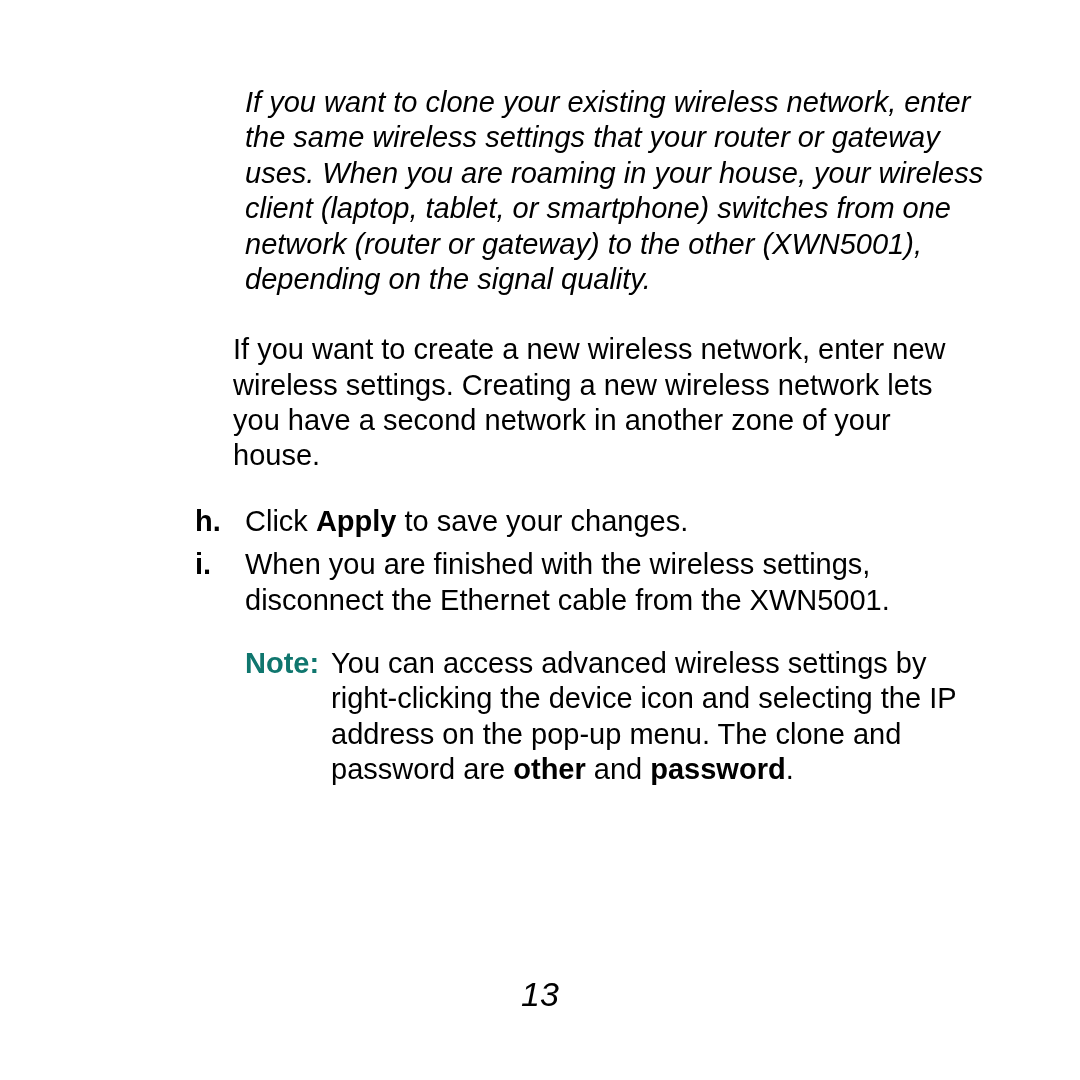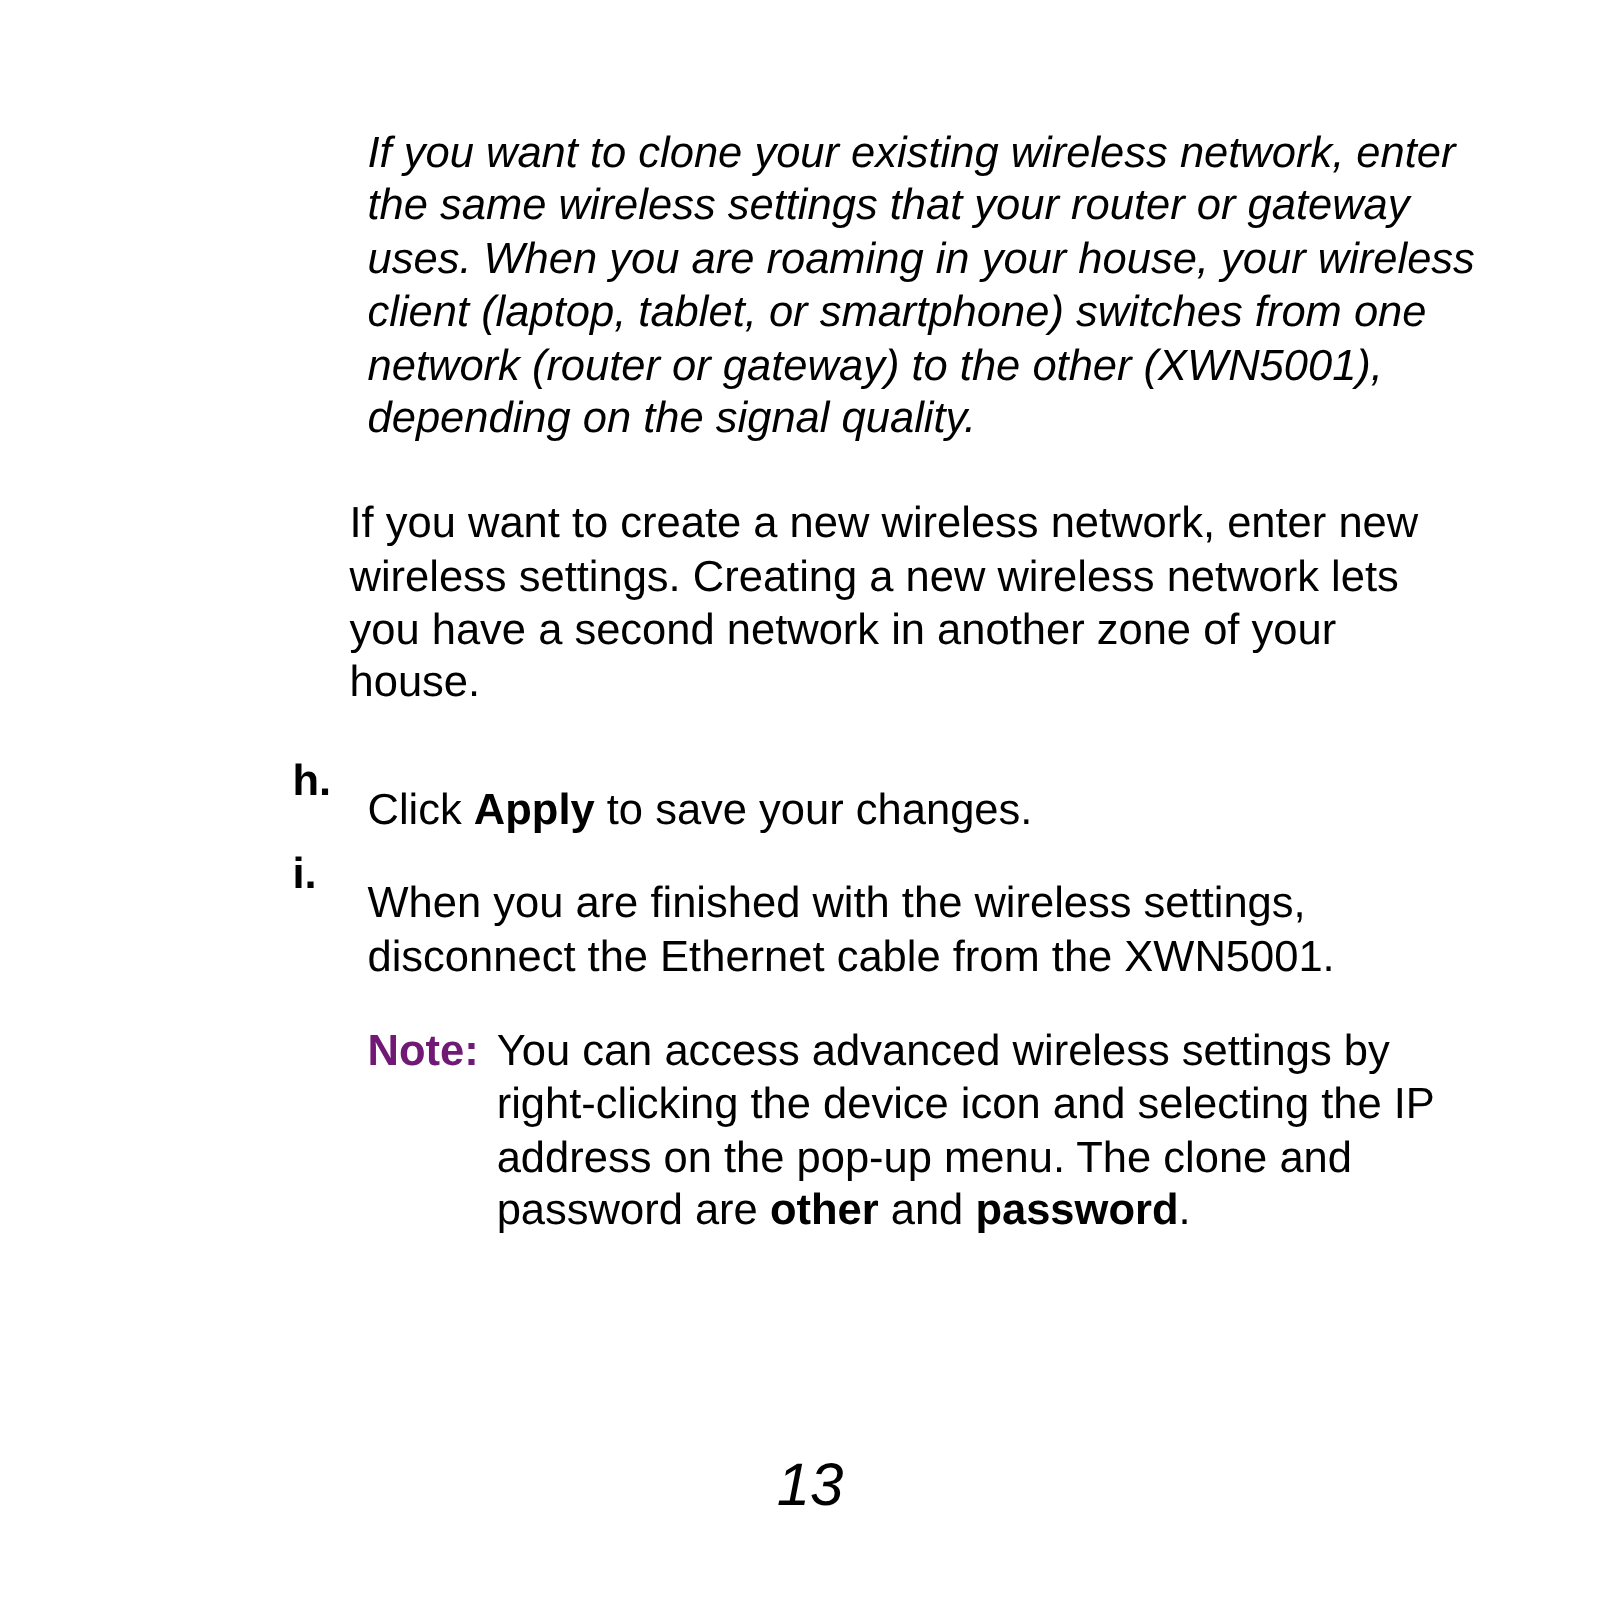--- a/index.html
+++ b/index.html
@@ -25,40 +25,40 @@
     }
     .list-item {
       display: flex;
       margin-bottom: 8px;
     }
     .marker {
       font-weight: bold;
       width: 50px;
       flex-shrink: 0;
     }
-    .item-text { flex: 1; margin-top: 19px; }
+    .item-text { flex: 1; }
     .note-block {
       display: flex;
       margin-left: 50px;
       margin-top: 28px;
     }
     .note-label {
-      color: #701a75;
+      color: #0f766e;
       font-weight: bold;
       flex-shrink: 0;
     }
     .note-gap { width: 12px; flex-shrink: 0; }
     .note-text { flex: 1; }
     .page-num {
       position: absolute;
       bottom: 65px;
       left: 0; right: 0;
       text-align: center;
       font-style: italic;
-      font-size: 40px;
+      font-size: 34px;
     }
     b { font-weight: bold; }
   </style>
 </head>
 <body>
 
 <div class="para1">If you want to clone your existing wireless network, enter the same wireless settings that your router or gateway uses. When you are roaming in your house, your wireless client (laptop, tablet, or smartphone) switches from one network (router or gateway) to the other (XWN5001), depending on the signal quality.</div>
 <div class="para2">If you want to create a new wireless network, enter new wireless settings. Creating a new wireless network lets you have a second network in another zone of your house.</div>
 
 <div class="list-item">

